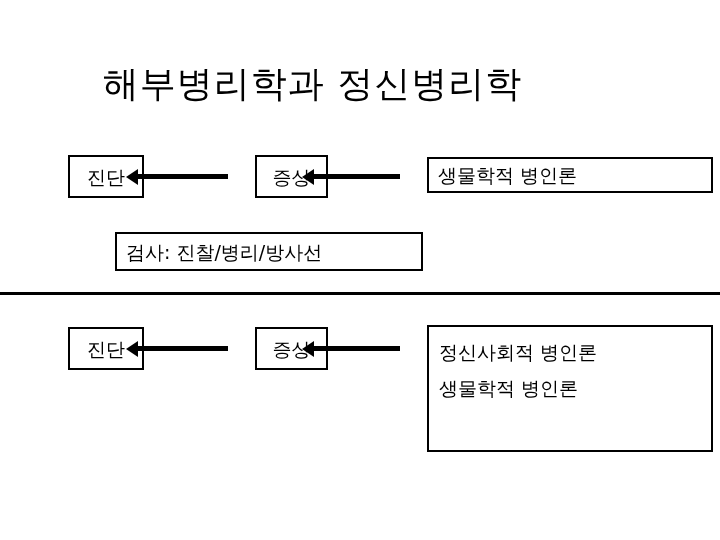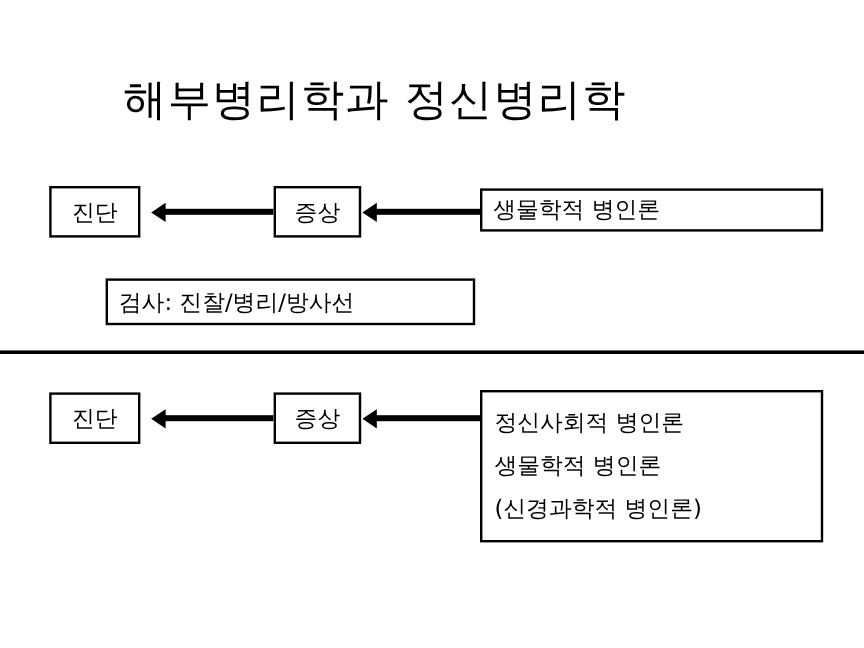--- a/index.html
+++ b/index.html
@@ -33,20 +33,21 @@
     box-sizing: border-box;
     border: 2px solid #000000;
     background: #ffffff;
     display: flex;
     align-items: center;
     justify-content: flex-start;
     font-size: 19px;
     line-height: 26px;
     color: #000000;
     white-space: nowrap;
+    margin-left: 27px;
   }
   .box.center { justify-content: center; }
   .box .pad { padding: 0 9px; }
   .box.multiline {
     display: block;
     padding: 7px 0 0 10px;
   }
   .box.multiline .line {
     font-size: 19px;
     line-height: 36px;
@@ -122,17 +123,16 @@
     <span class="pad">증상</span>
   </div>
 
   <div class="arrow" style="left:313px; top:346px; width:87px;">
     <span class="head"></span>
   </div>
 
   <div class="box multiline" style="left:400px; top:325px; width:286px; height:127px;">
     <div class="line">정신사회적 병인론</div>
     <div class="line">생물학적 병인론</div>
-    <div class="line">(신경과학적 병인론)</div>
   </div>
 
 
 </div>
 
 </body></html>

